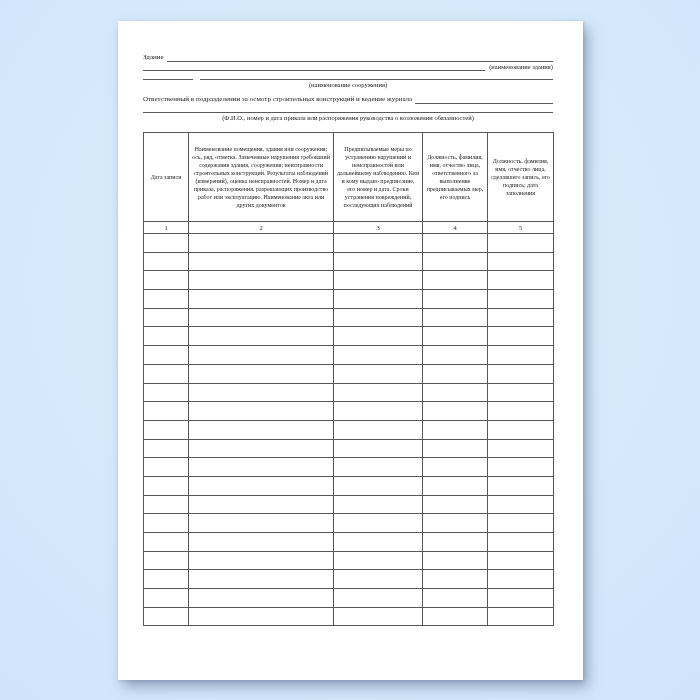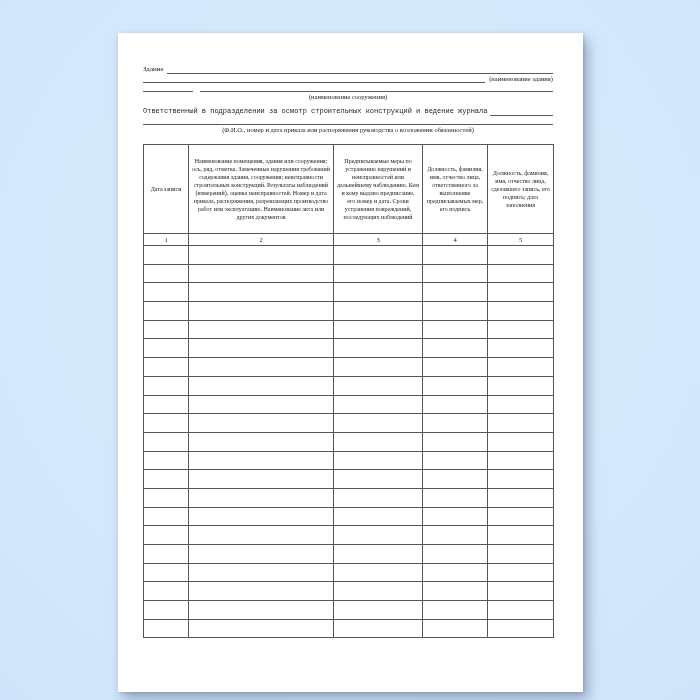--- a/index.html
+++ b/index.html
@@ -8,21 +8,20 @@
     background: radial-gradient(circle at 50% 40%, #dcedfd 0%, #d5e9fc 60%, #cfe4fa 100%);
     font-family: "Liberation Serif", "DejaVu Serif", serif;
     color: #1c1c1c;
   }
   .paper {
     position: absolute;
     left: 118px; top: 21px;
     width: 465px; height: 659px;
     background: #ffffff;
     box-shadow: 5px 7px 12px rgba(96, 116, 148, 0.55), 1px 1px 3px rgba(96,116,148,0.35);
-    margin-top: 12px;
   }
   .content {
     position: absolute;
     left: 25px; top: 29px;
     width: 410px;
   }
   .hline {
     display: flex;
     align-items: flex-end;
     font-size: 7px;
@@ -51,21 +50,21 @@
     font-size: 6.5px;
     line-height: 8px;
     padding-left: 4px;
     white-space: nowrap;
   }
   .r1 { height: 12px; }
   .r2 { height: 9px; }
   .r3 { height: 13px; }
   .r4 { height: 9px; }
   .r5 { height: 10px; }
-  .r6 { height: 13px; font-family: Liberation Mono, monospace; }
+  .r6 { height: 13px; }
   .r7 { height: 9px; }
   .r8 { height: 10px; }
   table.journal {
     margin-top: 8px;
     width: 410px;
     border-collapse: collapse;
     table-layout: fixed;
     border: 1.4px solid #4c4c4c;
   }
   table.journal td, table.journal th {

